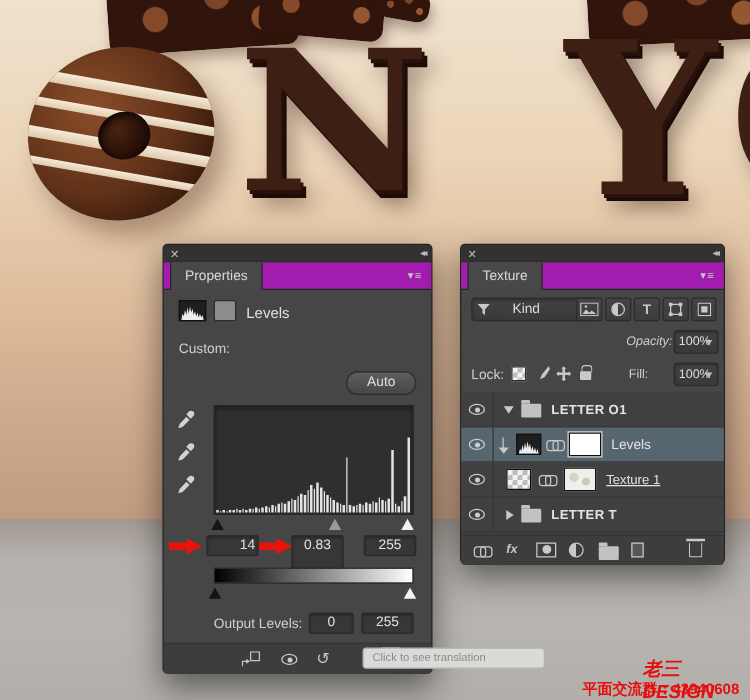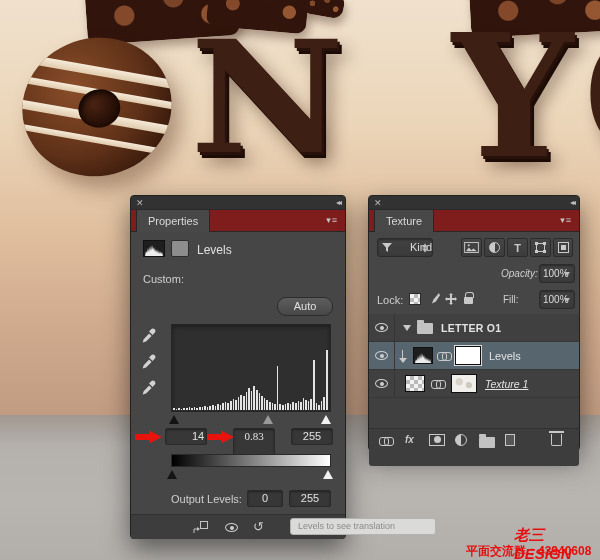--- a/index.html
+++ b/index.html
@@ -39,21 +39,21 @@
   #donut-hole { position:absolute; left:56px; top:52px; width:42px; height:38px; border-radius:50%;
     background:radial-gradient(circle at 40% 35%, #4a2311, #1d0a04 75%); box-shadow:inset 2px 3px 5px rgba(0,0,0,.7); }
 
   
   .panel { position:absolute; background:#464646; border:1px solid #222; border-radius:4px;
     box-shadow:0 10px 26px rgba(0,0,0,.5); z-index:40; color:#d6d6d6; font-size:11px; }
   .titlebar { position:absolute; left:0; top:0; right:0; height:14px; background:#323232;
     border-bottom:1px solid #2a2a2a; border-radius:3px 3px 0 0; color:#b9b9b9; }
   .close-glyph { position:absolute; left:5px; top:1px; font-size:9px; line-height:12px; }
   .collapse-glyph { position:absolute; right:5px; top:1px; font-size:8px; letter-spacing:-2px; line-height:12px; }
-  .tabbar { position:absolute; left:0; top:14px; right:0; height:22px; background:#7f1d1d; border-bottom:1px solid #272727; }
+  .tabbar { position:absolute; left:0; top:14px; right:0; height:22px; background:#a21caf; border-bottom:1px solid #272727; }
   .tab { position:absolute; left:5px; top:0; height:22px; padding:0 11px; background:#484848; color:#dadada;
     line-height:22px; font-size:11px; border-left:1px solid #262626; border-right:1px solid #262626; }
   .panel-menu { position:absolute; right:7px; top:5px; font-size:9px; color:#c5c5c5; letter-spacing:1px; }
   .bottombar { position:absolute; left:0; right:0; background:#3d3d3d; border-top:1px solid #313131; border-radius:0 0 3px 3px; }
 
   .combo { position:absolute; background:linear-gradient(#414141,#3a3a3a); border:1px solid #2b2b2b;
     border-radius:3px; color:#dcdcdc; font-size:11px; line-height:17px; padding:0 6px;
     box-shadow:inset 0 1px 2px rgba(0,0,0,.35); white-space:nowrap; overflow:hidden; }
   .combo .arrs { position:absolute; right:4px; top:50%; transform:translateY(-50%); display:flex; flex-direction:column; gap:1px; }
   .t-up { width:0; height:0; border-left:3px solid transparent; border-right:3px solid transparent; border-bottom:4px solid #bdbdbd; }
@@ -126,21 +126,21 @@
   .layer-name { position:absolute; top:8px; font-size:10.5px; color:#e3e3e3; }
   .group-name { font-weight:bold; letter-spacing:.3px; }
   .mask-thumb { position:absolute; width:26px; height:19px; top:4px; background:#fff; border:1px solid #0e0e0e;
     box-shadow:0 0 0 1px #d9d9d9; }
   .tex-thumb { position:absolute; width:26px; height:19px; top:4px; border:1px solid #0e0e0e;
     background:radial-gradient(circle at 30% 40%, #d8d2c8 0 18%, transparent 20%),
                radial-gradient(circle at 70% 60%, #cfc8bc 0 15%, transparent 17%), #f1efec; }
   .clip-arrow { position:absolute; width:7px; height:9px; border-left:1px solid #c9c9c9; }
   .clip-arrow::after { content:""; position:absolute; left:-4px; bottom:-4px; width:0; height:0;
     border-left:4px solid transparent; border-right:4px solid transparent; border-top:5px solid #c9c9c9; }
-  #layers-bottombar { top:232px; height:38px; }
+  #layers-bottombar { top:232px; height:24px; }
   .lb-ic { position:absolute; top:5px; color:#c5c5c5; }
   #fx-label { font-size:10px; font-style:italic; font-weight:bold; color:#c9c9c9; }
 
   
   #wm-brand { position:absolute; left:514px; top:526px; color:#e60f0f; font-size:15px; font-weight:700;
     font-style:italic; z-index:80; }
   #wm-group { position:absolute; left:466px; top:543px; color:#e60f0f; font-size:12px; font-weight:700; z-index:80; }
 </style>
 </head>
 <body>
@@ -263,21 +263,21 @@
         </div>
     </div>
 
     <span class="slider-tri up-black" style="left:38px;top:219px;"></span>
     <span class="slider-tri up-gray" style="left:132px;top:219px;"></span>
     <span class="slider-tri up-white" style="left:190px;top:219px;"></span>
 
     <span class="red-arrow" style="left:4px;top:234px;"></span>
     <div class="numfield" style="left:34px;top:232px;width:42px;height:17px;padding-left:24px;">14</div>
     <span class="red-arrow" style="left:76px;top:234px;"></span>
-    <div class="numfield" style="left:102px;top:232px;width:42px;height:32px;font-family:Liberation Serif, serif;">0.83</div>
+    <div class="numfield" style="left:102px;top:232px;width:42px;height:32px;">0.83</div>
     <div class="numfield" style="left:160px;top:232px;width:42px;height:17px;">255</div>
 
     <div id="grad-bar"></div>
     <span class="slider-tri up-black" style="left:36px;top:274px;"></span>
     <span class="slider-tri up-white" style="left:192px;top:274px;"></span>
 
     <span class="lbl" style="left:40px;top:297px;">Output Levels:</span>
     <div class="numfield" style="left:116px;top:294px;width:36px;height:17px;">0</div>
     <div class="numfield" style="left:158px;top:294px;width:42px;height:17px;">255</div>
 
@@ -296,21 +296,21 @@
   <div class="panel" id="layers-panel">
     <div class="titlebar">
       <span class="close-glyph">✕</span>
       <span class="collapse-glyph">◂◂</span>
     </div>
     <div class="tabbar">
       <span class="tab">Texture</span>
       <span class="panel-menu">▾≡</span>
     </div>
 
-    <div class="combo" style="left:8px;top:42px;width:56px;height:19px;padding-left:32px;">
+    <div class="combo" style="left:8px;top:42px;width:100px;height:19px;padding-left:32px;">
       <svg style="position:absolute;left:4px;top:4px;" width="10" height="10" viewBox="0 0 10 10">
         <path d="M0 0h10L6 4.5V9L4 7.5v-3z" fill="#c9c9c9"></path>
       </svg>
       <span>Kind</span>
       <span class="arrs">
           <span class="t-up"></span>
           <span class="t-dn"></span>
         </span>
     </div>
     <div class="filter-btn" style="left:92px;">
@@ -386,40 +386,48 @@
         <span class="levels-thumb" style="position:absolute;left:44px;top:5px;width:20px;height:17px;">
           <svg width="16" height="11" viewBox="0 0 16 11">
             <path d="M0 11 L1 7 2 9 3 4 4 8 5 2 6 7 7 1 8 6 9 3 10 8 11 5 12 9 13 6 14 10 15 7 16 11 Z" fill="#ececec"></path>
           </svg>
         </span>
         <span class="chain-ic" style="position:absolute;left:68px;top:9px;"></span>
         <span class="mask-thumb" style="left:86px;"></span>
         <span class="layer-name" style="left:120px;font-size:11px;">Levels</span>
       </div>
 
-      <div class="layer-row" style="top:56px;font-style:italic;">
+      <div class="layer-row" style="top:56px;">
         <span class="eye-cell">
             <span class="eye"></span>
           </span>
         <span class="checker" style="position:absolute;left:36px;top:5px;width:20px;height:17px;border:1px solid #0e0e0e;"></span>
         <span class="chain-ic" style="position:absolute;left:62px;top:9px;"></span>
         <span class="tex-thumb" style="left:82px;"></span>
         <span class="layer-name" style="left:116px;text-decoration:underline;">Texture 1</span>
       </div>
 
+      <div class="layer-row" style="top:84px;">
+        <span class="eye-cell">
+            <span class="eye"></span>
+          </span>
+        <span class="tri-right" style="position:absolute;left:36px;top:10px;"></span>
+        <span class="folder-ic" style="position:absolute;left:48px;top:9px;"></span>
+        <span class="layer-name group-name" style="left:72px;">LETTER T</span>
+      </div>
     </div>
 
     <div class="bottombar" id="layers-bottombar">
       <span class="chain-ic lb-ic" style="left:10px;top:7px;"></span>
       <span class="lb-ic" id="fx-label" style="left:36px;">fx</span>
       <span class="mask-ic lb-ic" style="left:60px;"></span>
       <span class="halfcircle-ic lb-ic" style="left:86px;"></span>
       <span class="folder-ic lb-ic" style="left:110px;top:8px;"></span>
       <span class="newlayer-ic lb-ic" style="left:136px;"></span>
       <span class="trash-ic lb-ic" style="left:182px;"></span>
     </div>
   </div>
 
-  <div id="tooltip">Levels to see translation</div>
+  <div id="tooltip">Click to see translation</div>
   <div id="wm-brand">老三DESIGN</div>
   <div id="wm-group">平面交流群：43940608</div>
 
 </div>
 
 </body></html>

